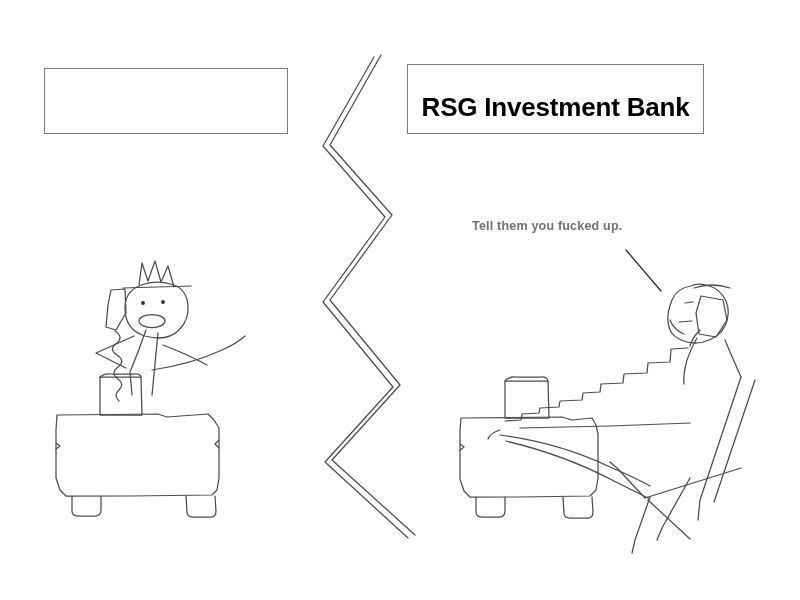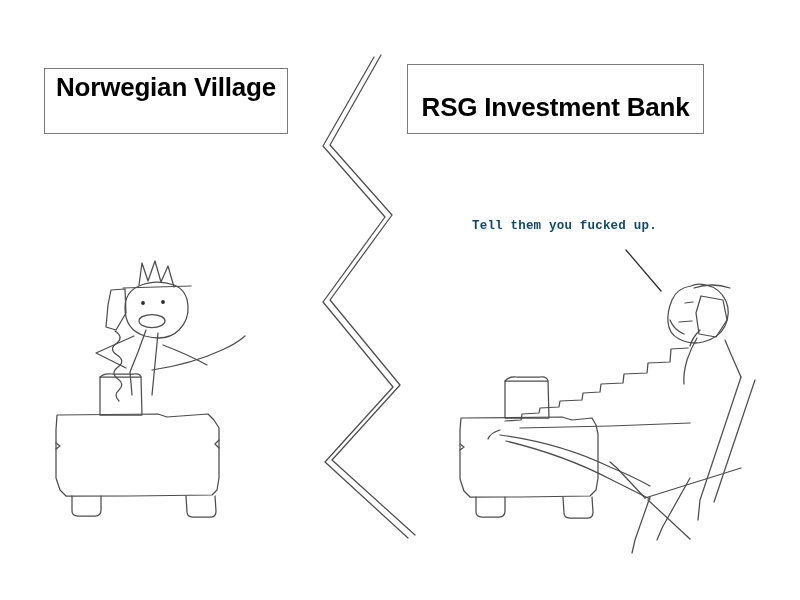--- a/index.html
+++ b/index.html
@@ -43,24 +43,24 @@
     top: 64px;
     width: 297px;
     height: 70px;
     font-size: 26px;
     padding-top: 28px;
   }
   #caption-text {
     position: absolute;
     left: 472px;
     top: 219px;
-    font-family: Liberation Mono, monospace;
+    font-family: Liberation Sans, sans-serif;
     font-size: 12.5px;
     font-weight: 600;
-    color: #0c4a6e;
+    color: #737373;
     white-space: nowrap;
     letter-spacing: 0.2px;
   }
   #art-layer {
     position: absolute;
     left: 0;
     top: 0;
     width: 800px;
     height: 600px;
   }
@@ -180,21 +180,20 @@
       <path class="ink" d="M461 418 L562 417 L572 420 L592 418 L596 425 L598 434 L598 478
                             L596 490 L590 496 L520 497 L470 497 L464 491 L460 479 L460 430 Z"></path>
 
       <path class="ink" d="M476 497 L476 512 q0 5 6 5 L499 517 q6 0 6 -6 L505 497"></path>
       <path class="ink" d="M563 497 L564 513 q0 5 6 5 L588 518 q5 0 5 -6 L592 497"></path>
       <path class="ink" d="M460 444 L464 447 L460 450"></path>
     </g>
   </svg>
 
   <div id="label-left" class="label-box">
-    <div>Norwegian Village</div>
   </div>
 
   <div id="label-right" class="label-box">
     <div>RSG Investment Bank</div>
   </div>
 
   <div id="caption-text">Tell them you fucked up.</div>
 
 </div>
 

